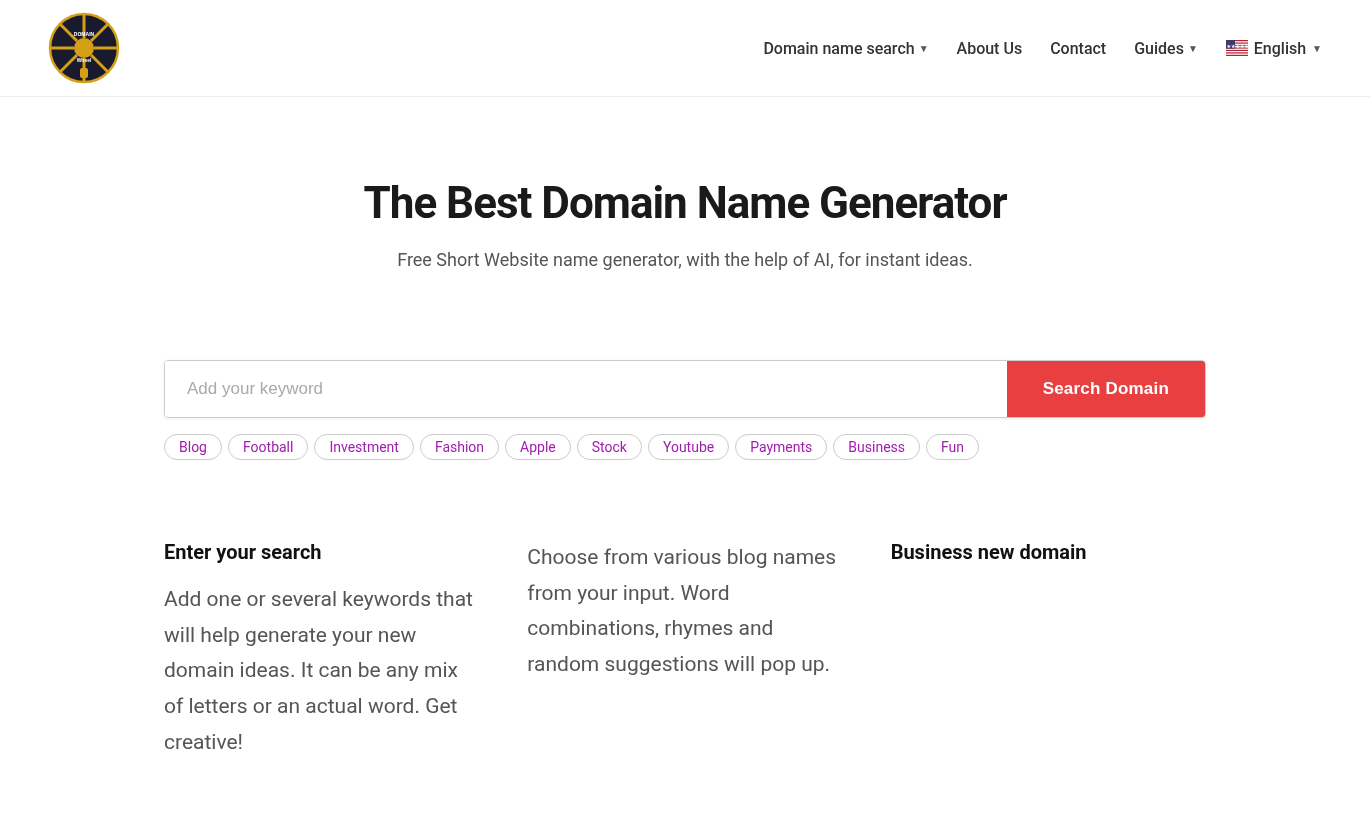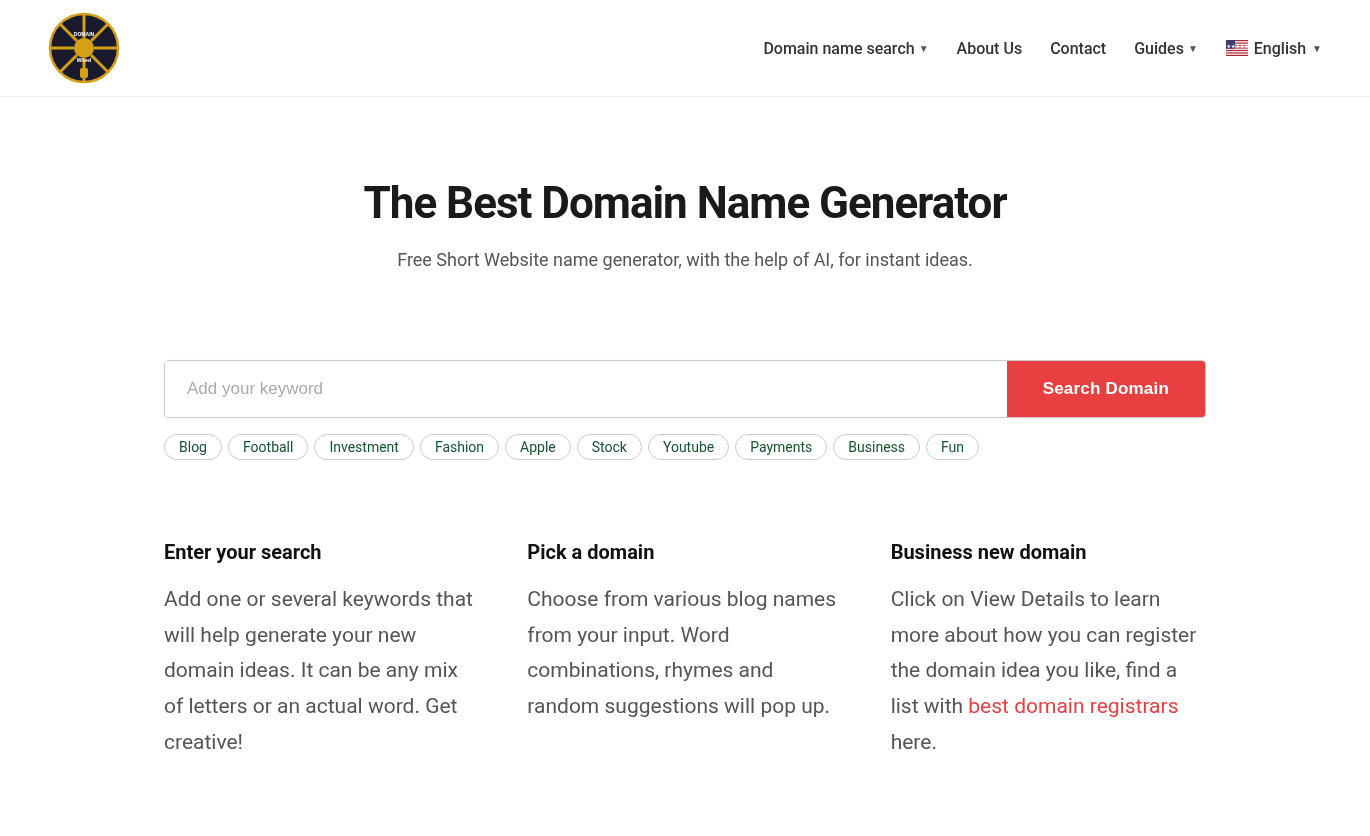--- a/index.html
+++ b/index.html
@@ -144,21 +144,21 @@
     }
 
     .tag {
       display: inline-flex;
       align-items: center;
       gap: 4px;
       border: 1px solid #ccc;
       border-radius: 20px;
       padding: 4px 14px;
       font-size: 14px;
-      color: #14532d;
+      color: #a21caf;
       cursor: pointer;
       background: #fff;
       transition: background 0.15s;
     }
 
     
     .features {
       display: grid;
       grid-template-columns: 1fr 1fr 1fr;
       gap: 48px;
@@ -265,20 +265,18 @@
     <span class="tag">Business</span>
     <span class="tag">Fun</span>
   </div>
 
 <div class="features" id="features-section">
     <div class="feature-block">
       <h2>Enter your search</h2>
       <p>Add one or several keywords that will help generate your new domain ideas. It can be any mix of letters or an actual word. Get creative!</p>
     </div>
     <div class="feature-block">
-      <h2>Pick a domain</h2>
       <p>Choose from various blog names from your input. Word combinations, rhymes and random suggestions will pop up.</p>
     </div>
     <div class="feature-block">
       <h2>Business new domain</h2>
-      <p>Click on View Details to learn more about how you can register the domain idea you like, find a list with <a href="#">best domain registrars</a> here.</p>
     </div>
   </div>
 
 </body></html>

